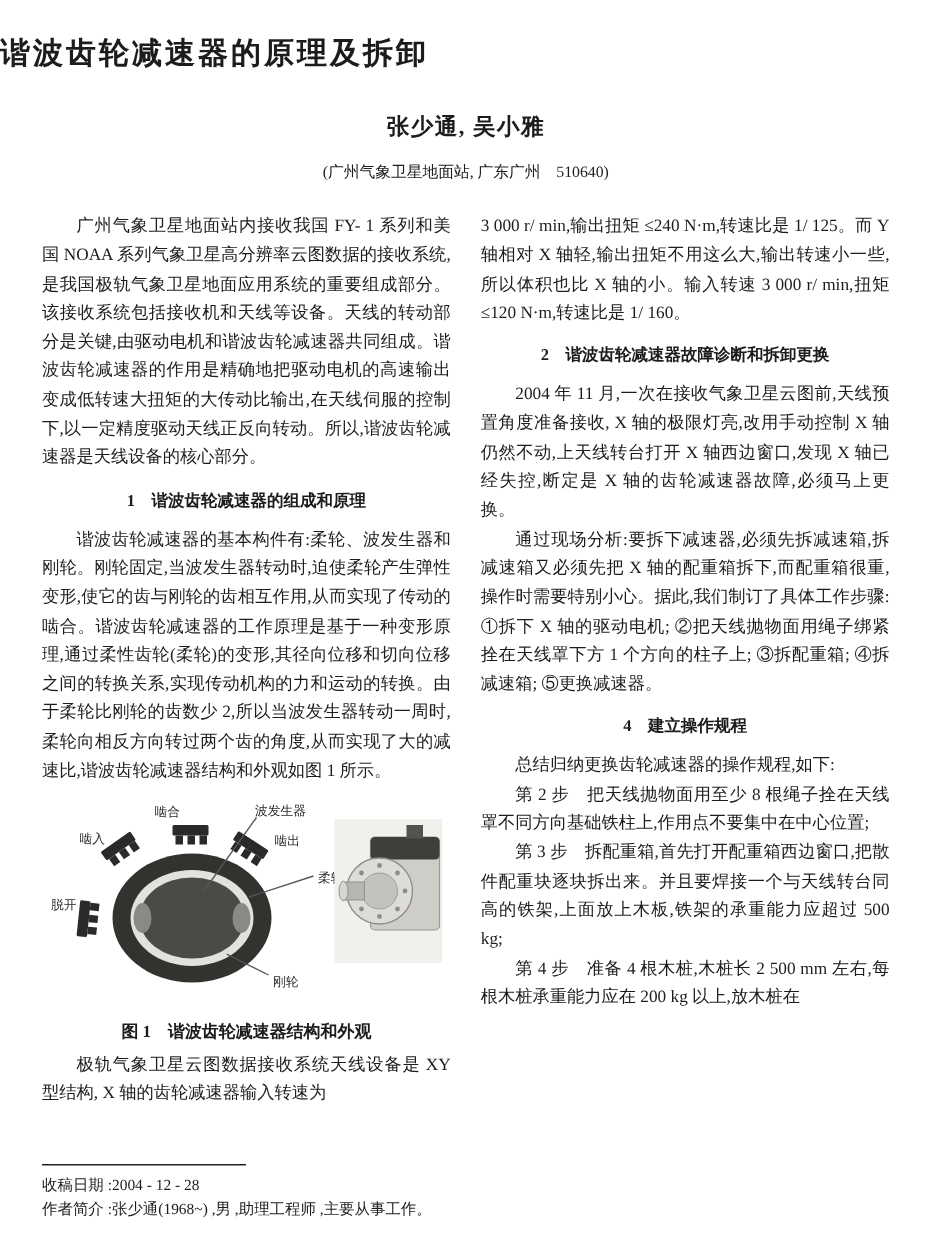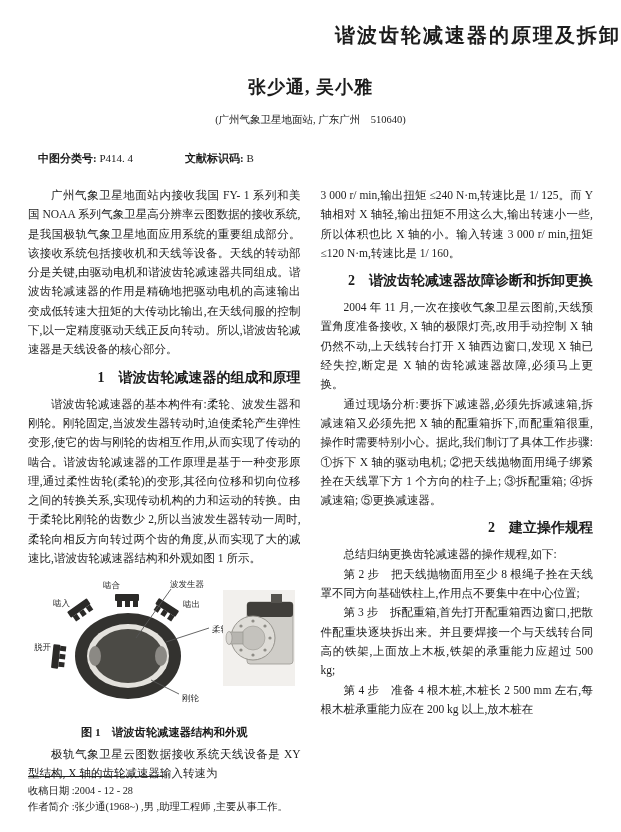--- a/index.html
+++ b/index.html
@@ -9,29 +9,29 @@
     width: 621px;
     height: 832px;
     background: #ffffff;
     overflow: hidden;
     font-family: "Liberation Serif", serif;
     color: #1c1c1c;
   }
   .title {
     margin: 0;
     padding-top: 22px;
-    text-align: right;
+    text-align: left;
     font-size: 20px;
     font-weight: bold;
     letter-spacing: 2px;
   }
   .authors {
     margin-top: 26px;
     text-align: center;
-    font-size: 18px;
+    font-size: 15px;
     font-weight: bold;
     letter-spacing: 1px;
     font-family: Liberation Serif, serif;
   }
   .affiliation {
     margin-top: 14px;
     text-align: center;
     font-size: 10.5px;
   }
   .meta {
@@ -49,25 +49,25 @@
   .col {
     width: 273px;
     font-size: 11.5px;
     line-height: 19.3px;
     text-align: justify;
   }
   .col p { margin: 0; text-indent: 2em; }
   .col p.continued { text-indent: 0; }
   .sec-heading {
     margin: 9px 0 8px 0;
-    font-size: 14px;
+    font-size: 11px;
     font-weight: bold;
     line-height: 18px;
     text-indent: 0;
-    text-align: right;
+    text-align: center;
     font-family: Liberation Serif, serif;
   }
   figure.fig { margin: 8px 0 2px 0; }
   .fig-art { display: block; margin: 0 auto; }
   figcaption {
     margin-top: 15px;
     text-align: center;
     font-size: 11.3px;
     font-weight: bold;
   }
@@ -89,23 +89,20 @@
 <body>
 
 <div class="page">
 
   <h1 class="title">谐波齿轮减速器的原理及拆卸</h1>
 
   <div class="authors">张少通, 吴小雅</div>
 
   <div class="affiliation">(广州气象卫星地面站, 广东广州　510640)</div>
 
-  <div class="meta">
-    <span class="label">中图分类号: </span><span class="value">P414. 4</span><span class="spacer"></span><span class="label">文献标识码: </span><span class="value">B</span>
-  </div>
 
   <div class="columns">
 
     <div class="col">
       <p>广州气象卫星地面站内接收我国 FY- 1 系列和美国 NOAA 系列气象卫星高分辨率云图数据的接收系统,是我国极轨气象卫星地面应用系统的重要组成部分。该接收系统包括接收机和天线等设备。天线的转动部分是关键,由驱动电机和谐波齿轮减速器共同组成。谐波齿轮减速器的作用是精确地把驱动电机的高速输出变成低转速大扭矩的大传动比输出,在天线伺服的控制下,以一定精度驱动天线正反向转动。所以,谐波齿轮减速器是天线设备的核心部分。</p>
 
       <h2 class="sec-heading">1　谐波齿轮减速器的组成和原理</h2>
 
       <p>谐波齿轮减速器的基本构件有:柔轮、波发生器和刚轮。刚轮固定,当波发生器转动时,迫使柔轮产生弹性变形,使它的齿与刚轮的齿相互作用,从而实现了传动的啮合。谐波齿轮减速器的工作原理是基于一种变形原理,通过柔性齿轮(柔轮)的变形,其径向位移和切向位移之间的转换关系,实现传动机构的力和运动的转换。由于柔轮比刚轮的齿数少 2,所以当波发生器转动一周时,柔轮向相反方向转过两个齿的角度,从而实现了大的减速比,谐波齿轮减速器结构和外观如图 1 所示。</p>
 
@@ -171,21 +168,21 @@
     </div>
 
     <div class="col">
       <p class="continued">3 000 r/ min,输出扭矩 ≤240 N·m,转速比是 1/ 125。而 Y 轴相对 X 轴轻,输出扭矩不用这么大,输出转速小一些,所以体积也比 X 轴的小。输入转速 3 000 r/ min,扭矩 ≤120 N·m,转速比是 1/ 160。</p>
 
       <h2 class="sec-heading">2　谐波齿轮减速器故障诊断和拆卸更换</h2>
 
       <p>2004 年 11 月,一次在接收气象卫星云图前,天线预置角度准备接收, X 轴的极限灯亮,改用手动控制 X 轴仍然不动,上天线转台打开 X 轴西边窗口,发现 X 轴已经失控,断定是 X 轴的齿轮减速器故障,必须马上更换。</p>
       <p>通过现场分析:要拆下减速器,必须先拆减速箱,拆减速箱又必须先把 X 轴的配重箱拆下,而配重箱很重,操作时需要特别小心。据此,我们制订了具体工作步骤: ①拆下 X 轴的驱动电机; ②把天线抛物面用绳子绑紧拴在天线罩下方 1 个方向的柱子上; ③拆配重箱; ④拆减速箱; ⑤更换减速器。</p>
 
-      <h2 class="sec-heading">2　建立操作规程</h2>
+      <h2 class="sec-heading">4　建立操作规程</h2>
 
       <p>总结归纳更换齿轮减速器的操作规程,如下:</p>
       <p>第 2 步　把天线抛物面用至少 8 根绳子拴在天线罩不同方向基础铁柱上,作用点不要集中在中心位置;</p>
       <p>第 3 步　拆配重箱,首先打开配重箱西边窗口,把散件配重块逐块拆出来。并且要焊接一个与天线转台同高的铁架,上面放上木板,铁架的承重能力应超过 500 kg;</p>
       <p>第 4 步　准备 4 根木桩,木桩长 2 500 mm 左右,每根木桩承重能力应在 200 kg 以上,放木桩在</p>
     </div>
 
   </div>
 
   <div class="footnote">

